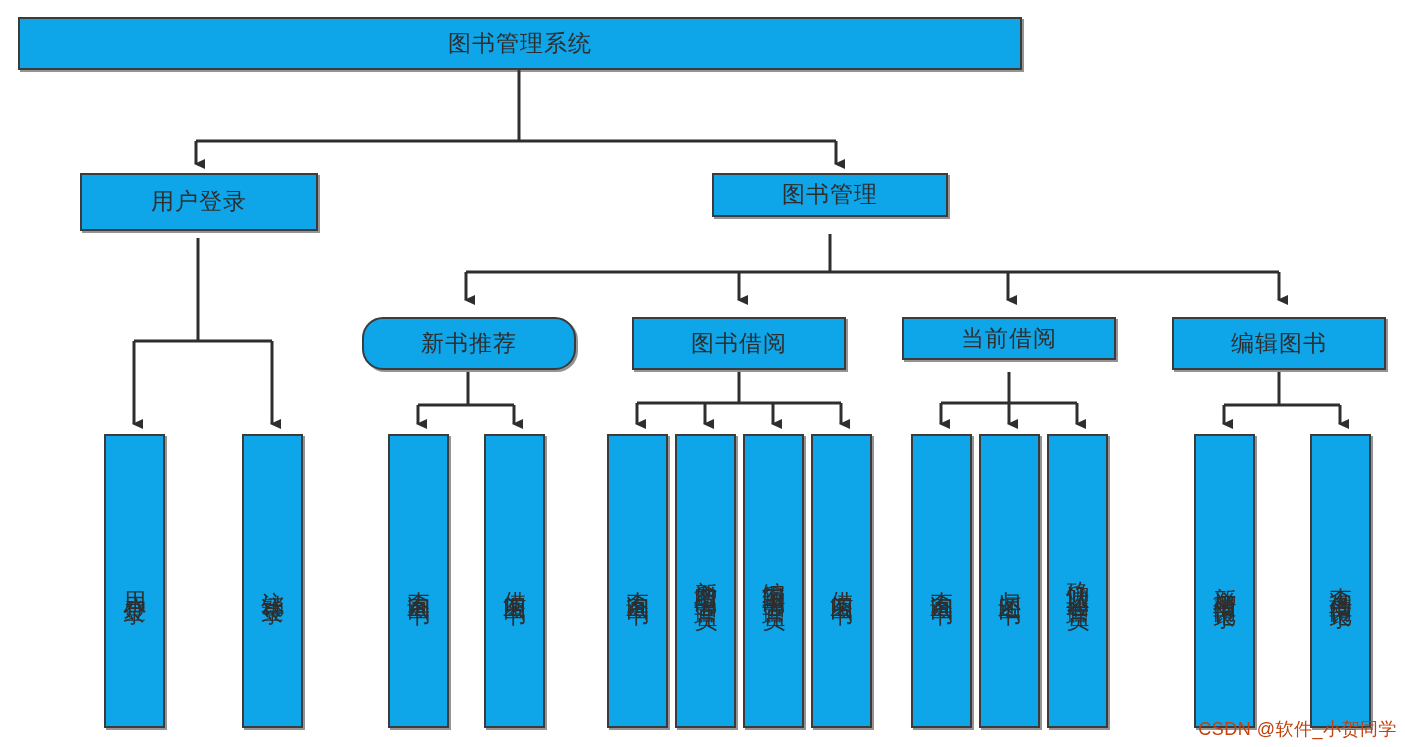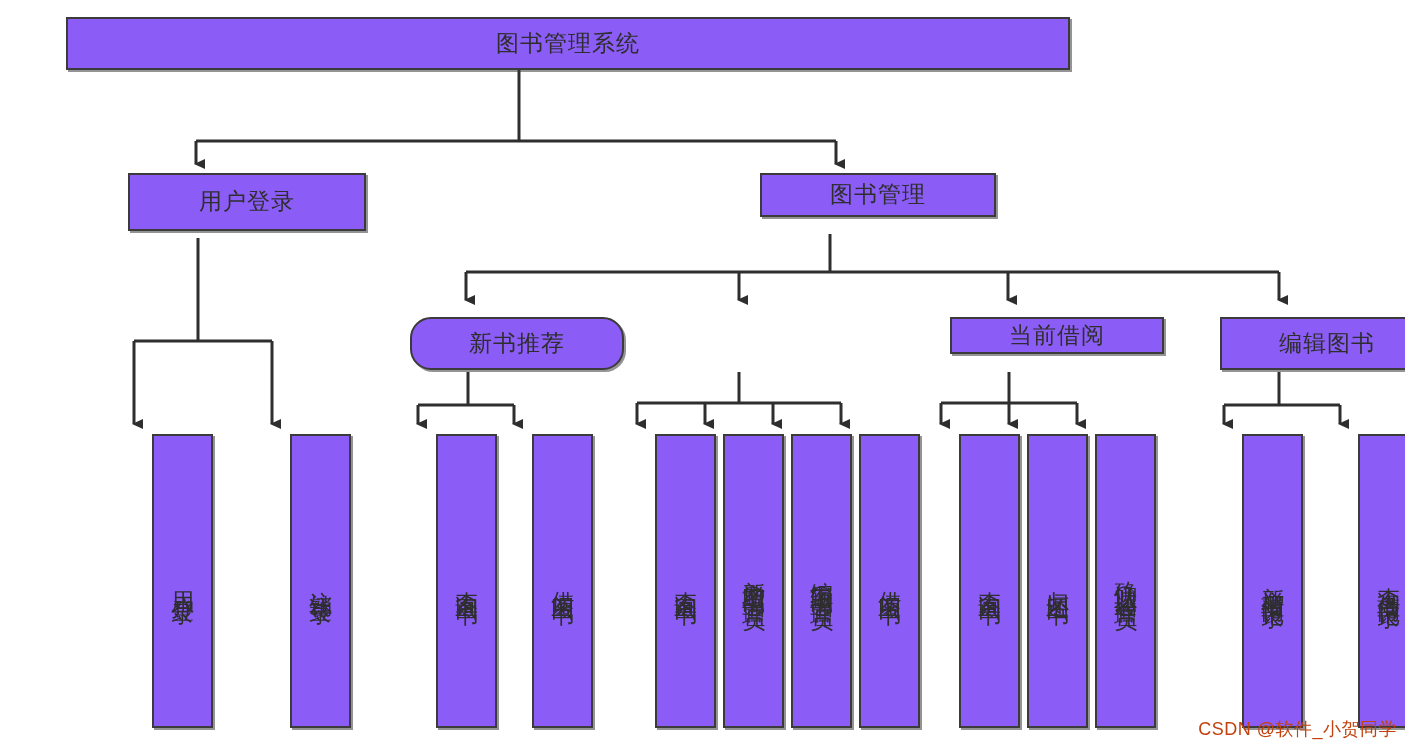--- a/index.html
+++ b/index.html
@@ -7,27 +7,26 @@
     width:1405px;height:747px;
     background:#ffffff;
     font-family:"Liberation Sans","DejaVu Sans",sans-serif;
     overflow:hidden;
   }
   #stage{position:relative;width:1405px;height:747px;}
   svg.edges{position:absolute;left:0;top:0;width:1405px;height:747px;}
 
   .node{
     position:absolute;
-    background:#8b5cf6;
+    background:#0ea5e9;
     border:2px solid #3b3b3b;
     box-sizing:border-box;
     box-shadow:2px 2px 0 0 rgba(60,60,60,.55);
     display:flex;align-items:center;justify-content:center;
     color:#2e2e2e;
-    margin-left:48px;
   }
   .node .lbl{
     font-size:23px;
     letter-spacing:1px;
     line-height:1.1;
     white-space:nowrap;
   }
   .node.leaf .lbl{
     writing-mode:vertical-rl;
     text-orientation:upright;
@@ -108,21 +107,24 @@
   <div class="node" style="left:80px;top:173px;width:238px;height:58px;">
     <span class="lbl">用户登录</span>
   </div>
   <div class="node" style="left:712px;top:173px;width:236px;height:44px;">
     <span class="lbl">图书管理</span>
   </div>
 
   <div class="node" style="left:362px;top:317px;width:214px;height:53px;border-radius:21px;">
     <span class="lbl">新书推荐</span>
   </div>
-  <div class="node" style="left:902px;top:317px;width:214px;height:37px;justify-content:center;">
+  <div class="node" style="left:632px;top:317px;width:214px;height:53px;">
+    <span class="lbl">图书借阅</span>
+  </div>
+  <div class="node" style="left:902px;top:317px;width:214px;height:43px;justify-content:center;">
     <span class="lbl">当前借阅</span>
   </div>
   <div class="node" style="left:1172px;top:317px;width:214px;height:53px;">
     <span class="lbl">编辑图书</span>
   </div>
 
   <div class="node leaf" style="left:104px;top:434px;width:61px;height:294px;">
     <span class="lbl">用户登录</span>
   </div>
   <div class="node leaf" style="left:242px;top:434px;width:61px;height:294px;">

